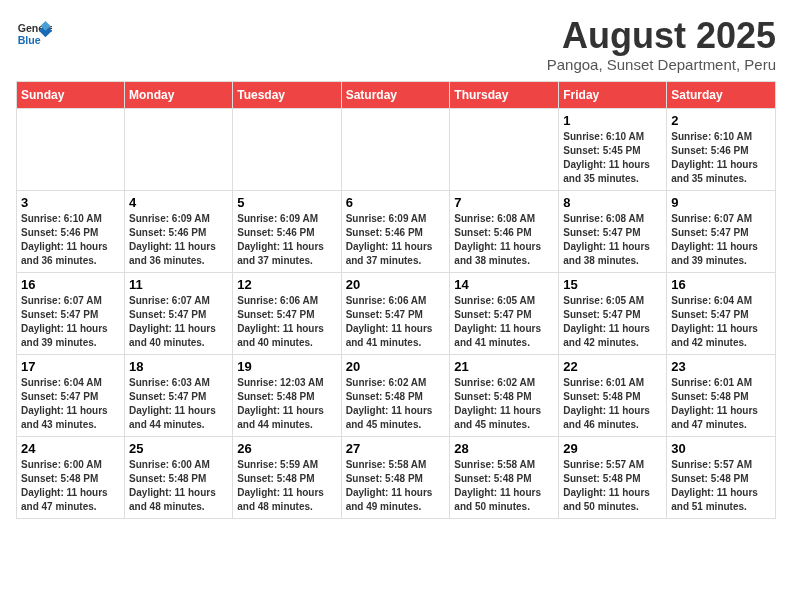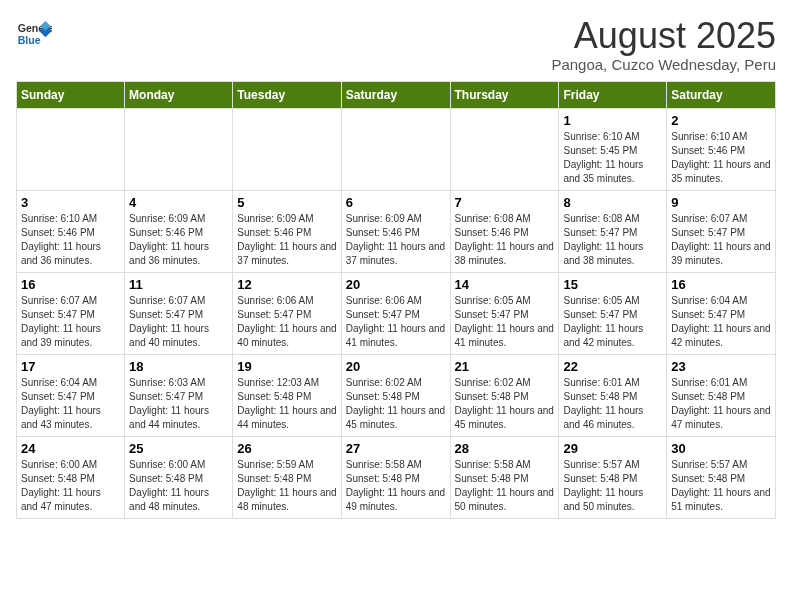--- a/index.html
+++ b/index.html
@@ -23,35 +23,35 @@
     }
     .logo-icon {
       width: 36px;
       height: 36px;
     }
     .title-section {
       text-align: right;
     }
     .calendar-title {
       font-size: 36px;
-      font-weight: normal;
+      font-weight: bold;
       color: #333;
       line-height: 1.1;
     }
     .calendar-subtitle {
       font-size: 15px;
       color: #555;
     }
     table {
       width: 100%;
       border-collapse: collapse;
       font-size: 11px;
     }
     thead tr th {
-      background-color: #4d7c0f;
+      background-color: #ef4444;
       color: #fff;
       padding: 6px 4px;
       text-align: left;
       font-size: 12px;
       font-weight: bold;
       border: 1px solid #ddd;
     }
     tbody tr td {
       border: 1px solid #ddd;
       vertical-align: top;
@@ -63,20 +63,21 @@
     .day-number {
       font-weight: bold;
       font-size: 13px;
       margin-bottom: 2px;
       display: block;
     }
     .day-info {
       font-size: 10px;
       color: #333;
       line-height: 1.4;
+      font-weight: bold;
     }
     .empty-cell {
       background: #fff;
     }
     .last-row td {
       height: auto;
     }
   </style>
 </head>
 <body>
@@ -86,21 +87,21 @@
     <svg class="logo-icon" viewBox="0 0 44 44">
 
       <text x="2" y="20" font-size="13" font-weight="bold" fill="#333" font-family="Arial">General</text>
       <text x="2" y="34" font-size="13" font-weight="bold" fill="#1a6bb5" font-family="Arial">Blue</text>
       <polygon points="36,10 44,18 36,26 28,18" fill="#1a6bb5"></polygon>
       <polygon points="36,6 42,12 36,18 30,12" fill="#4a9fd4"></polygon>
     </svg>
   </div>
   <div class="title-section">
     <div class="calendar-title">August 2025</div>
-    <div class="calendar-subtitle">Pangoa, Cuzco Wednesday, Peru</div>
+    <div class="calendar-subtitle">Pangoa, Sunset Department, Peru</div>
   </div>
 </div>
 
 <table>
   <thead>
     <tr>
     <th>Sunday</th>
         <th>Monday</th>
         <th>Tuesday</th>
         <th>Saturday</th>

